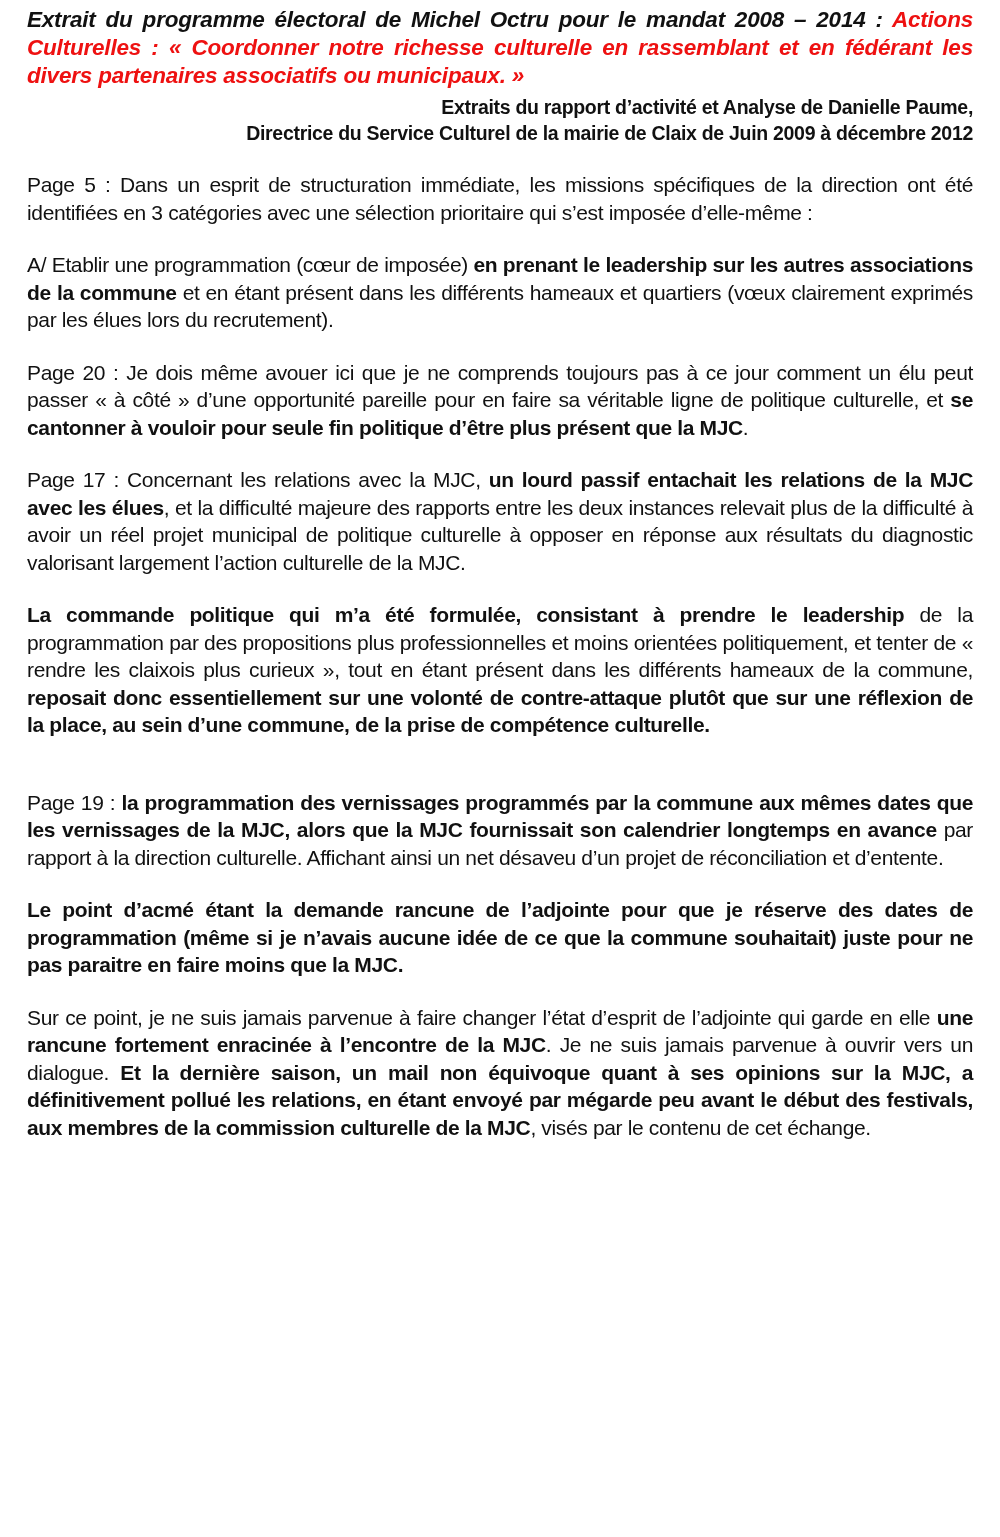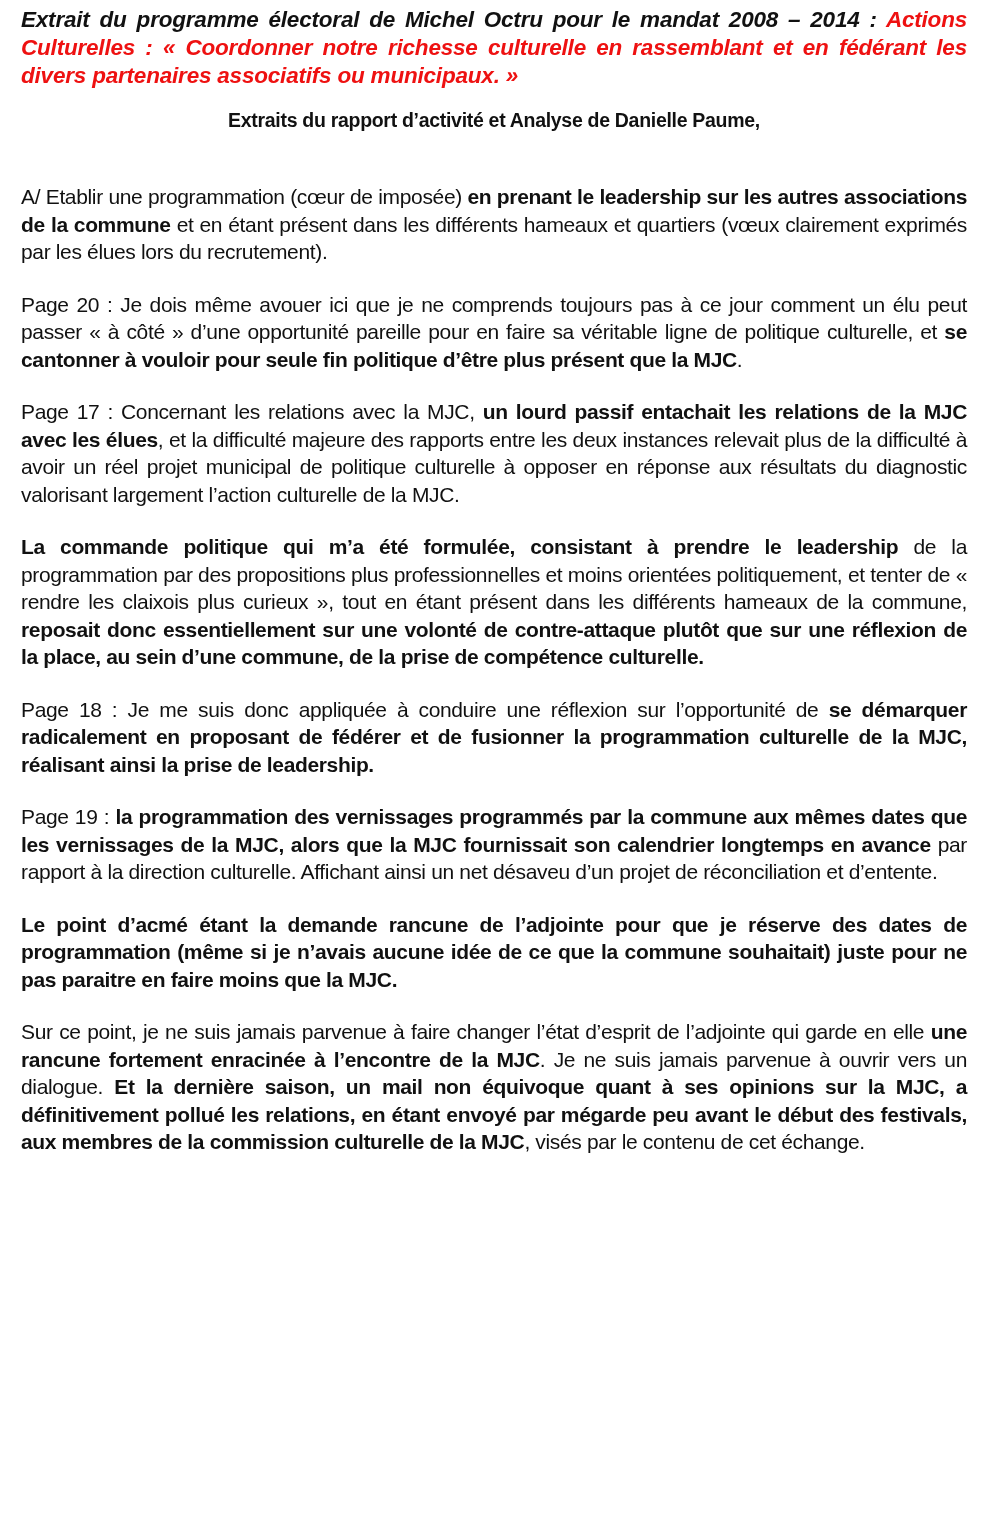--- a/index.html
+++ b/index.html
@@ -10,37 +10,37 @@
     body {
       width: 1000px;
       height: 1537px;
       overflow: hidden;
       position: relative;
       font-family: "Liberation Sans", sans-serif;
       color: #111111;
     }
     .page {
       position: absolute;
-      left: 21px;
+      left: 27px;
       top: 6px;
       width: 946px;
     }
     .intro {
       font-style: italic;
       font-weight: bold;
       font-size: 22.5px;
       line-height: 28px;
       text-align: justify;
       letter-spacing: -0.2px;
     }
     .intro .line-black { color: #111111; }
     .intro .line-red { color: #ee1111; }
     .subtitle {
-      margin-top: 17px;
-      text-align: center;
+      margin-top: 4px;
+      text-align: right;
       font-weight: bold;
       font-size: 19.5px;
       line-height: 26px;
       letter-spacing: -0.3px;
     }
     .para {
       font-size: 21px;
       line-height: 27.5px;
       text-align: justify;
       letter-spacing: -0.35px;
@@ -54,39 +54,40 @@
 
 <div class="page">
 
   <div class="intro">
     <span class="line-black" style="color: rgb(17, 17, 17);">Extrait du programme électoral de Michel Octru pour le mandat 2008 – 2014 :</span>
     <span class="line-red" style="color: rgb(238, 17, 17);">Actions Culturelles : « Coordonner notre richesse culturelle en rassemblant et en fédérant les divers partenaires associatifs ou municipaux. »</span>
   </div>
 
   <div class="subtitle">
     <div>Extraits du rapport d’activité et Analyse de Danielle Paume,</div>
+    <div>Directrice du Service Culturel de la mairie de Claix de Juin 2009 à décembre 2012</div>
   </div>
 
   <div class="gap-md"></div>
 
+  <p class="para"><span>Page 5 : Dans un esprit de structuration immédiate, les missions spécifiques de la direction ont été identifiées en 3 catégories avec une sélection prioritaire qui s’est imposée d’elle-même :</span></p>
   <div class="gap-md"></div>
 
   <p class="para"><span>A/ Etablir une programmation (cœur de imposée) </span><b>en prenant le leadership sur les autres associations de la commune</b><span> et en étant présent dans les différents hameaux et quartiers (vœux clairement exprimés par les élues lors du recrutement).</span></p>
   <div class="gap-md"></div>
 
   <p class="para"><span>Page 20 : Je dois même avouer ici que je ne comprends toujours pas à ce jour comment un élu peut passer « à côté » d’une opportunité pareille pour en faire sa véritable ligne de politique culturelle, et </span><b>se cantonner à vouloir pour seule fin politique d’être plus présent que la MJC</b><span>.</span></p>
   <div class="gap-md"></div>
 
   <p class="para"><span>Page 17 : Concernant les relations avec la MJC, </span><b>un lourd passif entachait les relations de la MJC avec les élues</b><span>, et la difficulté majeure des rapports entre les deux instances relevait plus de la difficulté à avoir un réel projet municipal de politique culturelle à opposer en réponse aux résultats du diagnostic valorisant largement l’action culturelle de la MJC.</span></p>
   <div class="gap-md"></div>
 
   <p class="para"><b>La commande politique qui m’a été formulée, consistant à prendre le leadership</b><span> de la programmation par des propositions plus professionnelles et moins orientées politiquement, et tenter de « rendre les claixois plus curieux », tout en étant présent dans les différents hameaux de la commune, </span><b>reposait donc essentiellement sur une volonté de contre-attaque plutôt que sur une réflexion de la place, au sein d’une commune, de la prise de compétence culturelle.</b></p>
   <div class="gap-md"></div>
 
-  <p class="para"><span>Page 18 : Je me suis donc appliquée à conduire une réflexion sur l’opportunité de </span><b>se démarquer radicalement en proposant de fédérer et de fusionner la programmation culturelle de la MJC, réalisant ainsi la prise de leadership.</b></p>
   <div class="gap-md"></div>
 
   <p class="para"><span>Page 19 : </span><b>la programmation des vernissages programmés par la commune aux mêmes dates que les vernissages de la MJC, alors que la MJC fournissait son calendrier longtemps en avance</b><span> par rapport à la direction culturelle. Affichant ainsi un net désaveu d’un projet de réconciliation et d’entente.</span></p>
   <div class="gap-md"></div>
 
   <p class="para"><b>Le point d’acmé étant la demande rancune de l’adjointe pour que je réserve des dates de programmation (même si je n’avais aucune idée de ce que la commune souhaitait) juste pour ne pas paraitre en faire moins que la MJC.</b></p>
   <div class="gap-md"></div>
 
   <p class="para"><span>Sur ce point, je ne suis jamais parvenue à faire changer l’état d’esprit de l’adjointe qui garde en elle </span><b>une rancune fortement enracinée à l’encontre de la MJC</b><span>. Je ne suis jamais parvenue à ouvrir vers un dialogue. </span><b>Et la dernière saison, un mail non équivoque quant à ses opinions sur la MJC, a définitivement pollué les relations, en étant envoyé par mégarde peu avant le début des festivals, aux membres de la commission culturelle de la MJC</b><span>, visés par le contenu de cet échange.</span></p>
   <div class="gap-md"></div>

